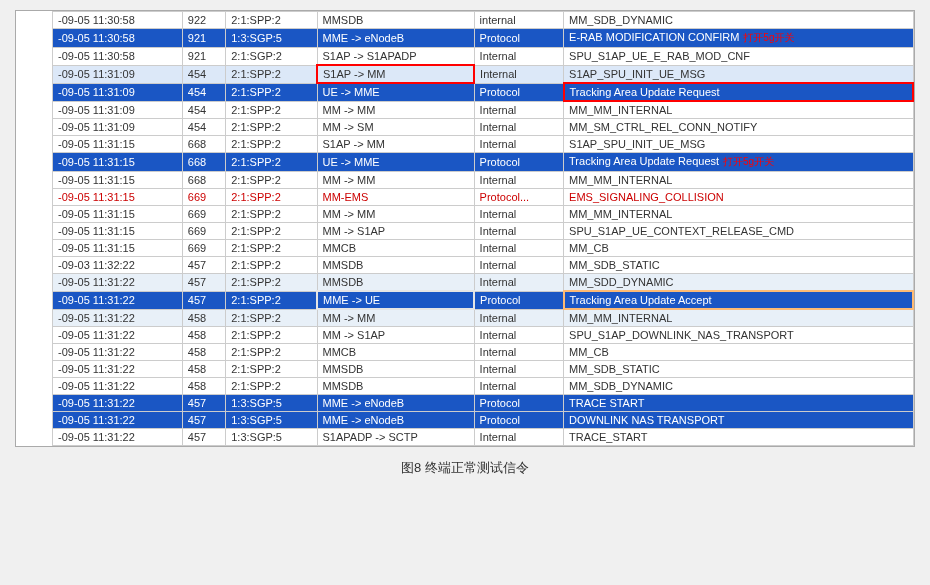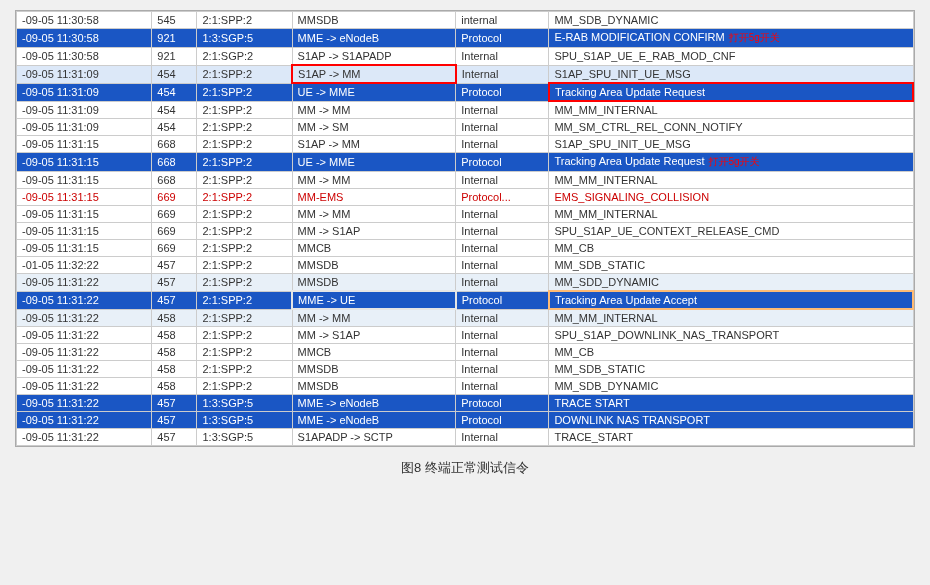--- a/index.html
+++ b/index.html
@@ -10,20 +10,21 @@
       display: flex;
       flex-direction: column;
       align-items: center;
       padding: 10px;
       width: 930px;
     }
     .table-container {
       width: 900px;
       border: 1px solid #aaa;
       background: white;
+      padding-left: 36px;
     }
     table {
       width: 100%;
       border-collapse: collapse;
       font-size: 11px;
     }
     td, th {
       border: 1px solid #ccc;
       padding: 2px 5px;
       white-space: nowrap;
@@ -42,21 +43,21 @@
     }
   </style>
 </head>
 <body>
 
 <div class="table-container">
   <table>
     <tbody id="table-body">
         <tr class="row-default">
           <td>-09-05 11:30:58</td>
-          <td>545</td>
+          <td>922</td>
           <td>2:1:SPP:2</td>
           <td>MMSDB</td>
           <td>internal</td>
           <td>MM_SDB_DYNAMIC</td>
         </tr>
         <tr class="row-blue">
           <td>-09-05 11:30:58</td>
           <td>921</td>
           <td>1:3:SGP:5</td>
           <td>MME -&gt; eNodeB</td>
@@ -153,21 +154,21 @@
         </tr>
         <tr class="row-default">
           <td>-09-05 11:31:15</td>
           <td>669</td>
           <td>2:1:SPP:2</td>
           <td>MMCB</td>
           <td>Internal</td>
           <td>MM_CB</td>
         </tr>
         <tr class="row-default">
-          <td>-01-05 11:32:22</td>
+          <td>-09-03 11:32:22</td>
           <td>457</td>
           <td>2:1:SPP:2</td>
           <td>MMSDB</td>
           <td>Internal</td>
           <td>MM_SDB_STATIC</td>
         </tr>
         <tr class="row-striped">
           <td>-09-05 11:31:22</td>
           <td>457</td>
           <td>2:1:SPP:2</td>

